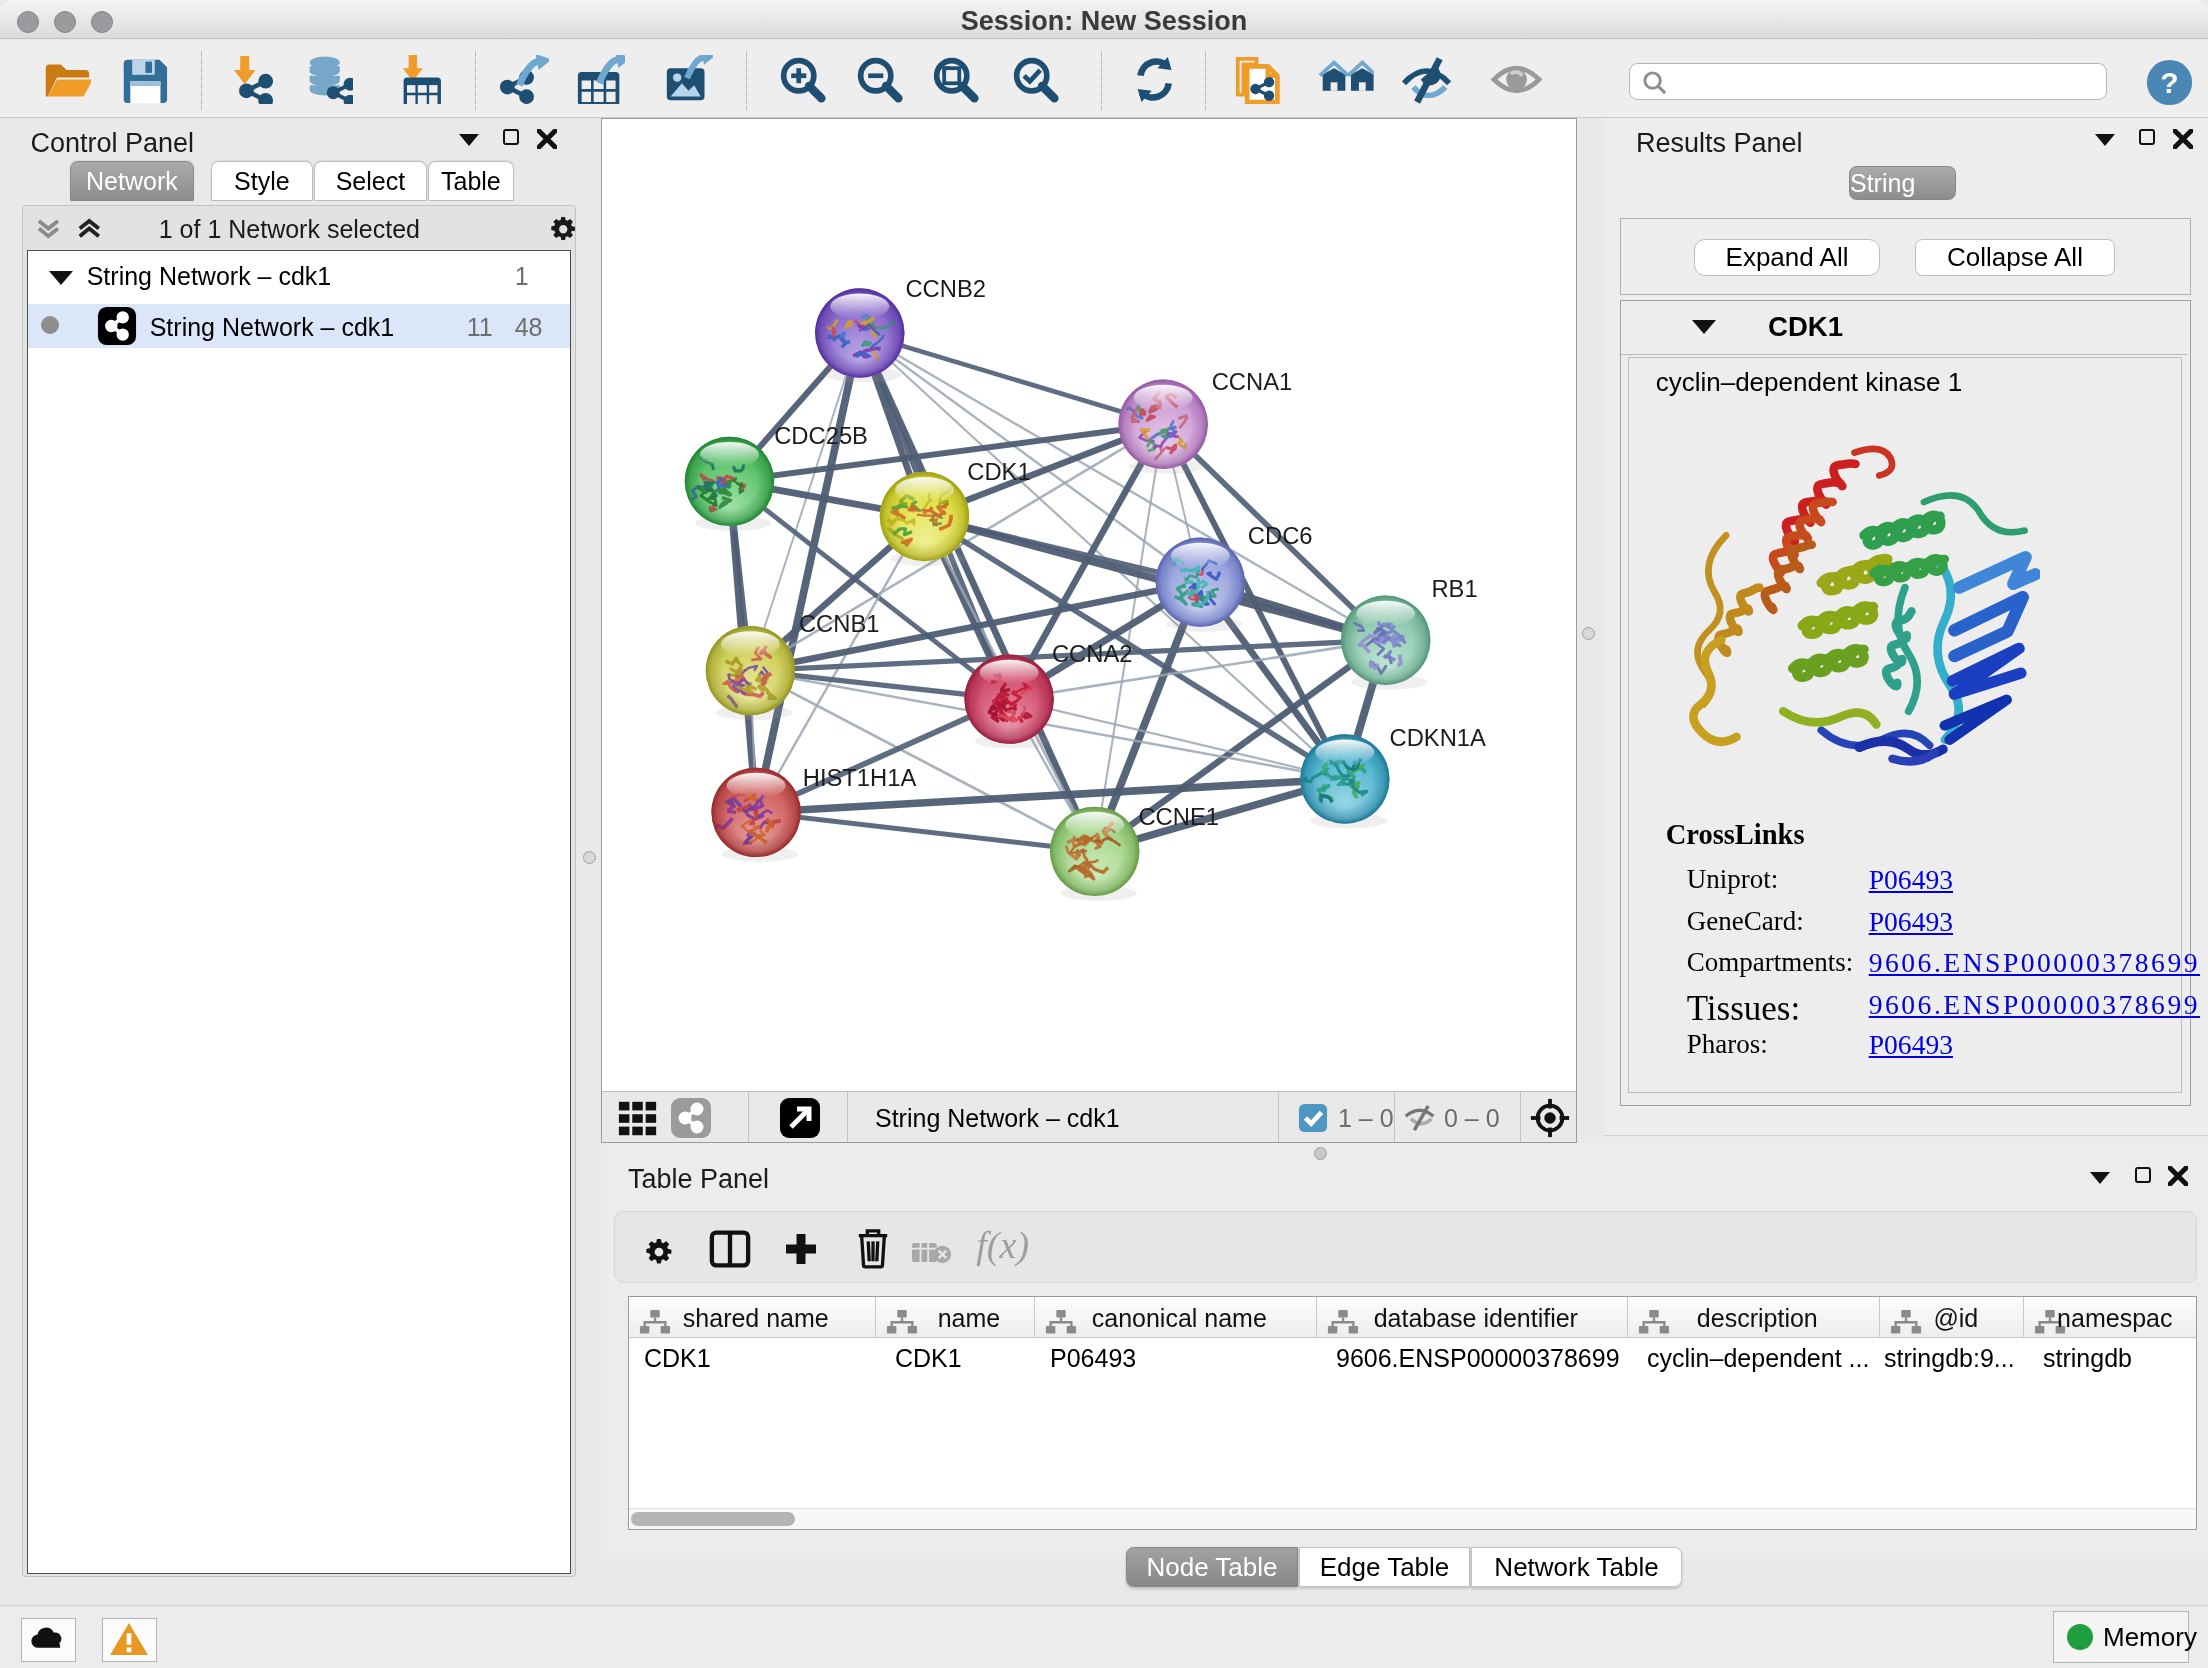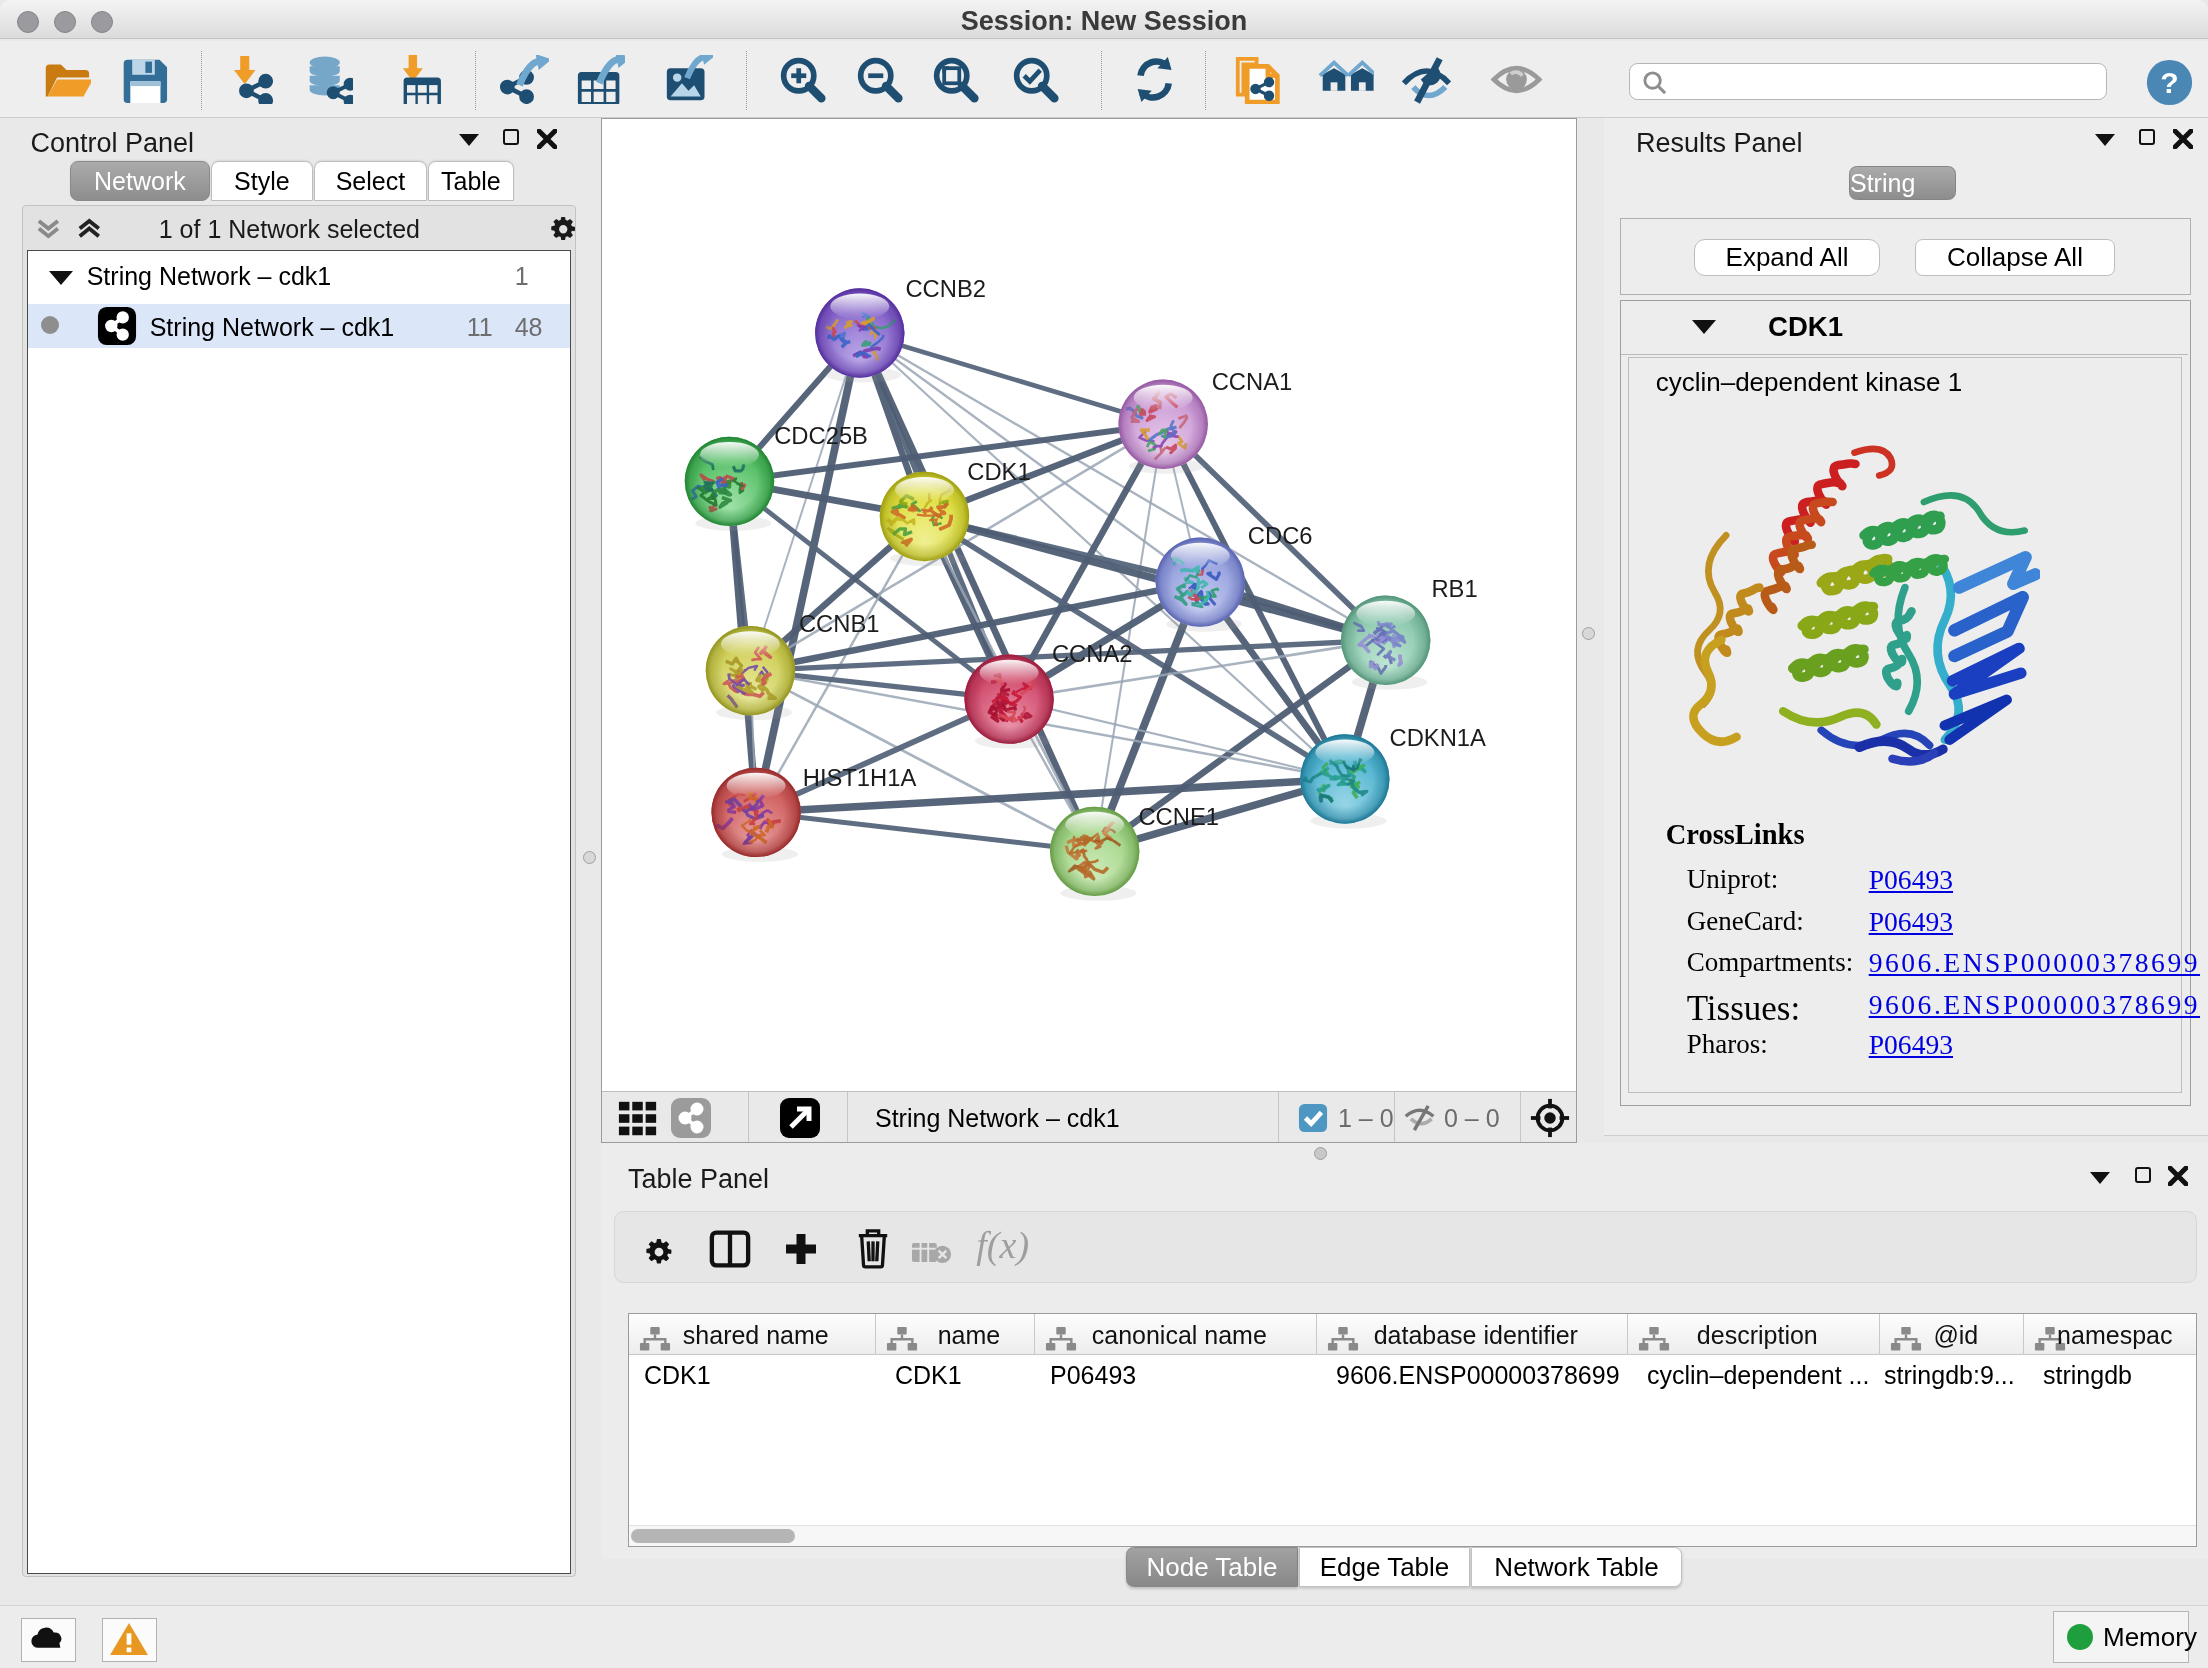--- a/index.html
+++ b/index.html
@@ -196,21 +196,21 @@
       </svg>
   </div>
 
   <div id="cpanel">
     <div class="ptitle" style="position:absolute;left:28.5px;top:9.5px;">Control Panel</div>
 <span class="abs" style="left:457px;top:16px;width:0;height:0;border-left:10.5px solid transparent;border-right:10.5px solid transparent;border-top:12.4px solid #111;"></span>
       <span class="abs" style="left:501px;top:11.4px;width:16px;height:16px;border:2.9px solid #111;border-radius:2.9px;"></span>
       <svg class="abs" style="left:535px;top:10.5px;" width="20" height="20" viewBox="0 0 20 20">
         <path d="M2 2 L18 18 M18 2 L2 18" stroke="#111" stroke-width="5" stroke-linecap="round"></path>
       </svg>
-    <div class="tab sel" style="left:68px;width:140px;border-radius:8px;">Network</div>
+    <div class="tab sel" style="left:68px;width:124px;">Network</div>
     <div class="tab" style="left:209px;width:102px;">Style</div>
     <div class="tab" style="left:312px;width:113px;">Select</div>
     <div class="tab" style="left:426px;width:86px;">Table</div>
     <div id="cp-box">
       <svg class="abs" style="left:13.3px;top:11.4px;" width="78" height="25" viewBox="0 0 82 26">
         <g fill="none" stroke="#8a8a8a" stroke-width="4">
             <path d="M3 4 l10 8 l10 -8"></path>
             <path d="M3 12 l10 8 l10 -8"></path>
           </g>
         <g fill="none" stroke="#222" stroke-width="4">
@@ -872,21 +872,21 @@
           <g stroke="#e6e6e6" stroke-width="2">
             <line x1="0" y1="8" x2="26" y2="8"></line>
             <line x1="9" y1="2" x2="9" y2="22"></line>
             <line x1="17" y1="2" x2="17" y2="22"></line>
           </g>
           <circle cx="32" cy="14" r="9" fill="#a8a8a8"></circle>
           <path d="M28 10 l8 8 M36 10 l-8 8" stroke="#e6e6e6" stroke-width="2.5"></path>
         </svg>
       <div class="abs" style="left:361px;top:10.5px;font-size:38px;color:#9e9e9e;font-style:italic;font-family:'Liberation Serif',serif;">f(x)</div>
     </div>
-    <div id="ttable" style="position:absolute;left:27px;top:153px;width:1569px;height:234px;background:#ffffff;border:1px solid #9b9b9b;margin-top:17px;">
+    <div id="ttable" style="position:absolute;left:27px;top:153px;width:1569px;height:234px;background:#ffffff;border:1px solid #9b9b9b;">
       <div style="position:absolute;left:0;top:0;width:1567px;height:41px;background:linear-gradient(#fdfdfd,#ededed);border-bottom:1px solid #c6c6c6;">
 <div class="hdrcell" style="left:0px;width:246px;border-left:none;">
             <span class="sitemap" style="left:9.5px;"><svg width="32" height="28.5" viewBox="0 0 34 30">
                 <g fill="#8a8a8a">
                   <rect x="12" y="2" width="10" height="8" rx="1"></rect>
                   <rect x="1" y="19" width="10" height="8" rx="1"></rect>
                   <rect x="23" y="19" width="10" height="8" rx="1"></rect>
                 </g>
                 <g stroke="#8a8a8a" stroke-width="2.5" fill="none">
                   <path d="M17 10 v5 M6 19 v-4 h22 v4"></path>

